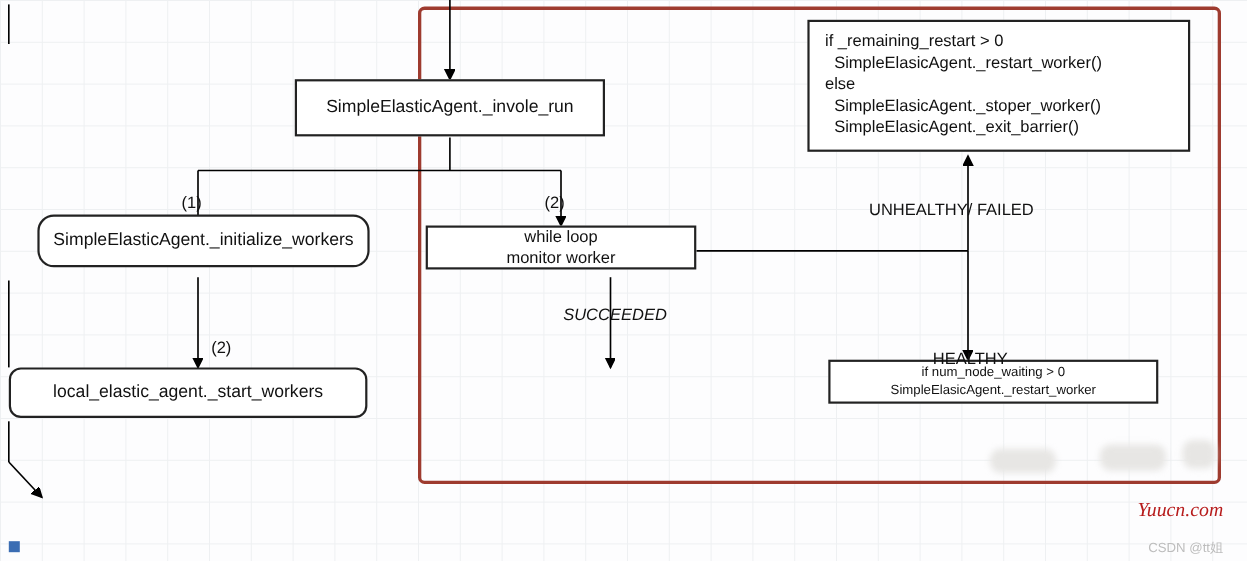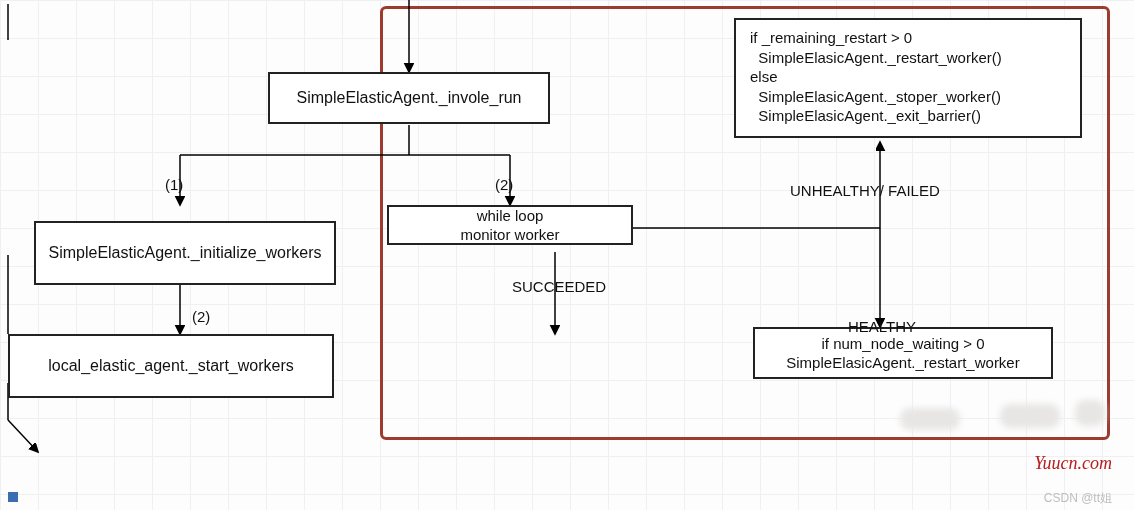--- a/index.html
+++ b/index.html
@@ -125,51 +125,51 @@
 
     <line x1="880" y1="228" x2="880" y2="142" marker-end="url(#arr)"></line>
 
     <line x1="880" y1="228" x2="880" y2="327" marker-end="url(#arr)"></line>
   </svg>
 
   <div class="box" style="left:268px; top:72px; width:282px; height:52px;">
     <span>SimpleElasticAgent._invole_run</span>
   </div>
 
-  <div class="box" style="left:34px; top:221px; width:302px; height:64px;">
+  <div class="box" style="left:34px; top:195px; width:302px; height:48px;border-radius:15px;">
     <span>SimpleElasticAgent._initialize_workers</span>
   </div>
 
-  <div class="box" style="left:8px; top:334px; width:326px; height:64px;">
+  <div class="box" style="left:8px; top:334px; width:326px; height:46px;border-radius:11px;">
     <span>local_elastic_agent._start_workers</span>
   </div>
 
   <div class="box" style="left:387px; top:205px; width:246px; height:35px; font-size:15px;">
     <span>while loop
 monitor worker</span>
   </div>
 
 
   <div class="box" style="left:734px; top:18px; width:348px; height:120px; text-align:left; align-items:flex-start; justify-content:flex-start; padding:8px 14px; font-size:15px;">
     <span style="text-align:left;">if _remaining_restart &gt; 0
   SimpleElasicAgent._restart_worker()
 else
   SimpleElasicAgent._stoper_worker()
   SimpleElasicAgent._exit_barrier()</span>
   </div>
 
-  <div class="box" style="left:753px; top:327px; width:300px; height:52px; font-size:15px;">
+  <div class="box" style="left:753px; top:327px; width:300px; height:40px; font-size:12px;">
     <span>if num_node_waiting &gt; 0
 SimpleElasicAgent._restart_worker</span>
   </div>
 
   <div class="label" style="left:165px; top:176px;">(1)</div>
   <div class="label" style="left:495px; top:176px;">(2)</div>
   <div class="label" style="left:192px; top:308px;">(2)</div>
-  <div class="label" style="left:512px; top:278px;">SUCCEEDED</div>
+  <div class="label" style="left:512px; top:278px;font-style:italic;">SUCCEEDED</div>
   <div class="label" style="left:790px; top:182px;">UNHEALTHY/ FAILED</div>
   <div class="label" style="left:848px; top:276px;margin-top:42px;">HEALTHY</div>
 
   <div class="smudge" style="left:900px; top:408px; width:60px; height:22px;"></div>
   <div class="smudge" style="left:1000px; top:404px; width:60px; height:24px;"></div>
   <div class="smudge" style="left:1075px; top:400px; width:30px; height:26px;"></div>
 
   <div class="credit-yuucn" style="right:22px; top:453px;">Yuucn.com</div>
   <div class="credit-csdn" style="right:22px; top:490px;">CSDN @tt姐</div>
 

